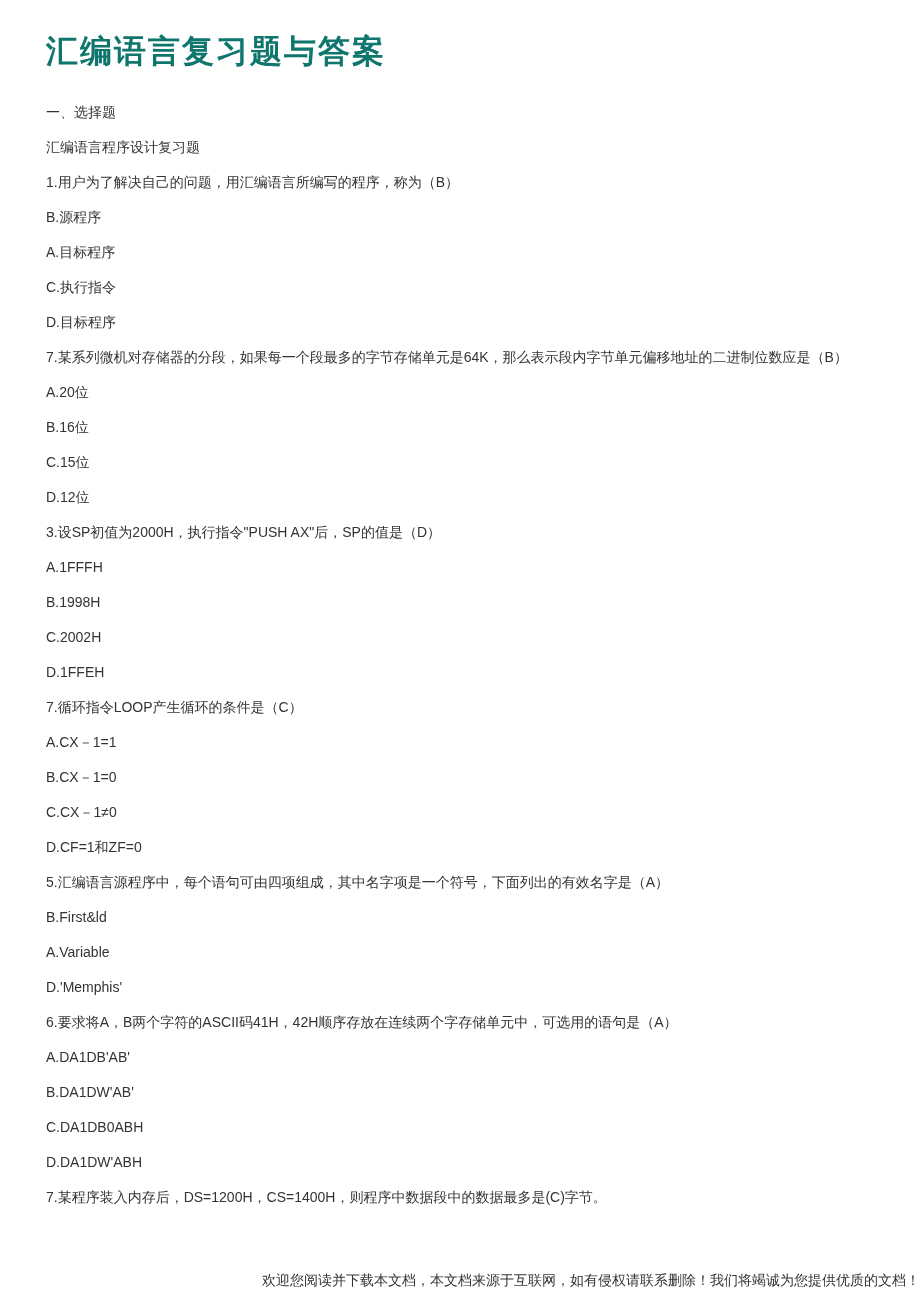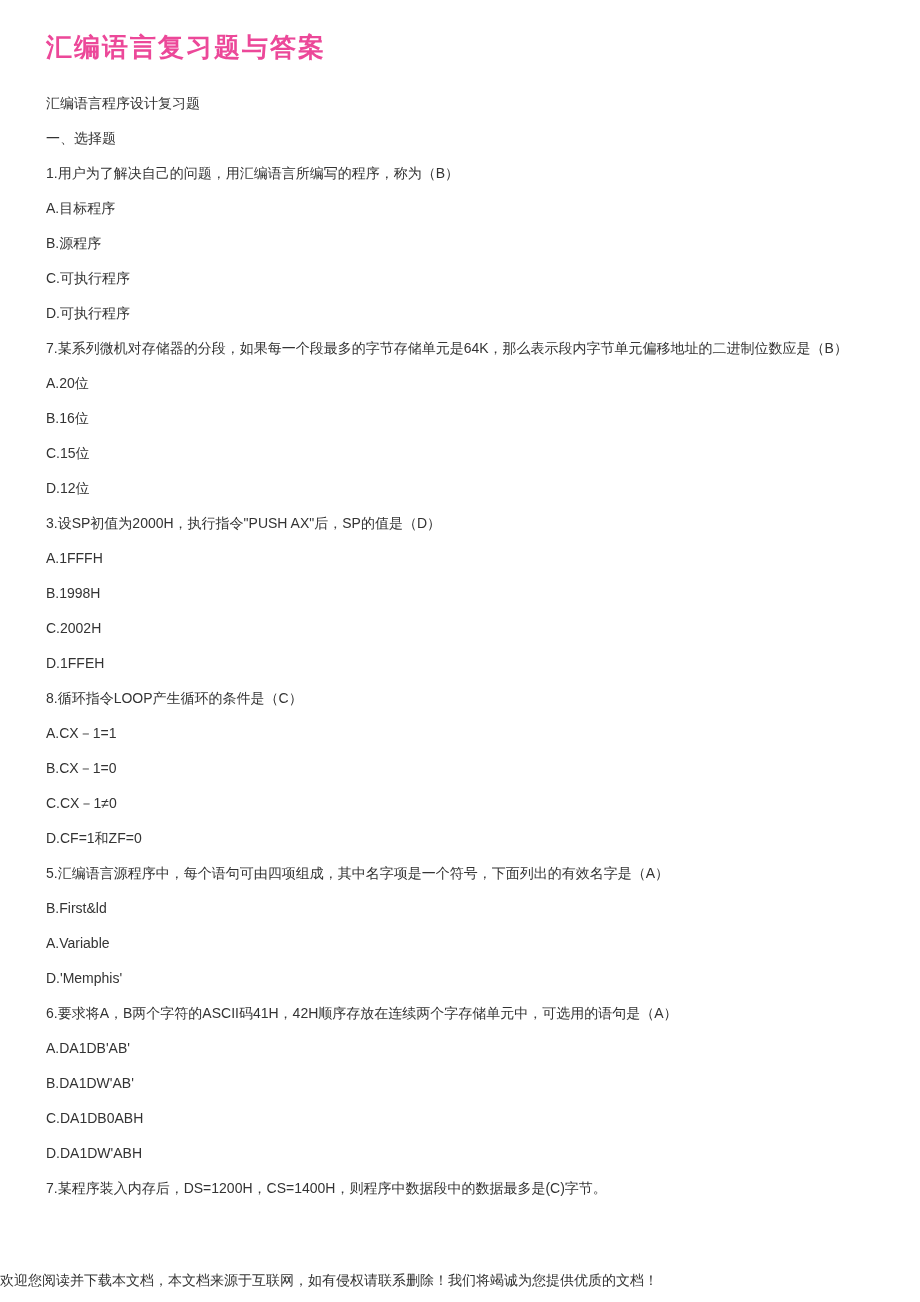--- a/index.html
+++ b/index.html
@@ -6,66 +6,66 @@
   body {
     width: 920px;
     min-height: 1302px;
     background: #fff;
     font-family: "Microsoft YaHei", "PingFang SC", Arial, sans-serif;
     color: #333;
     padding: 30px 46px 0 46px;
     position: relative;
   }
   h1 {
-    font-size: 26px;
+    font-size: 32px;
     font-weight: 700;
     letter-spacing: 2px;
     margin-bottom: 28px;
-    color: #ec4899;
+    color: #0f766e;
   }
   .line {
     font-size: 14px;
     line-height: 1.5;
     margin-bottom: 14px;
     color: #333;
   }
   .footer {
     position: absolute;
     bottom: 12px;
     left: 0;
     width: 100%;
-    text-align: left;
+    text-align: right;
     font-size: 14px;
     color: #333;
   }
 </style>
 </head>
 <body>
 
 <h1>汇编语言复习题与答案</h1>
 
 <div id="content">
+    <p class="line">一、选择题</p>
     <p class="line">汇编语言程序设计复习题</p>
-    <p class="line">一、选择题</p>
     <p class="line">1.用户为了解决自己的问题，用汇编语言所编写的程序，称为（B）</p>
+    <p class="line">B.源程序</p>
     <p class="line">A.目标程序</p>
-    <p class="line">B.源程序</p>
-    <p class="line">C.可执行程序</p>
-    <p class="line">D.可执行程序</p>
+    <p class="line">C.执行指令</p>
+    <p class="line">D.目标程序</p>
     <p class="line">7.某系列微机对存储器的分段，如果每一个段最多的字节存储单元是64K，那么表示段内字节单元偏移地址的二进制位数应是（B）</p>
     <p class="line">A.20位</p>
     <p class="line">B.16位</p>
     <p class="line">C.15位</p>
     <p class="line">D.12位</p>
     <p class="line">3.设SP初值为2000H，执行指令"PUSH AX"后，SP的值是（D）</p>
     <p class="line">A.1FFFH</p>
     <p class="line">B.1998H</p>
     <p class="line">C.2002H</p>
     <p class="line">D.1FFEH</p>
-    <p class="line">8.循环指令LOOP产生循环的条件是（C）</p>
+    <p class="line">7.循环指令LOOP产生循环的条件是（C）</p>
     <p class="line">A.CX－1=1</p>
     <p class="line">B.CX－1=0</p>
     <p class="line">C.CX－1≠0</p>
     <p class="line">D.CF=1和ZF=0</p>
     <p class="line">5.汇编语言源程序中，每个语句可由四项组成，其中名字项是一个符号，下面列出的有效名字是（A）</p>
     <p class="line">B.First&amp;ld</p>
     <p class="line">A.Variable</p>
     <p class="line">D.'Memphis'</p>
     <p class="line">6.要求将A，B两个字符的ASCII码41H，42H顺序存放在连续两个字存储单元中，可选用的语句是（A）</p>
     <p class="line">A.DA1DB'AB'</p>

